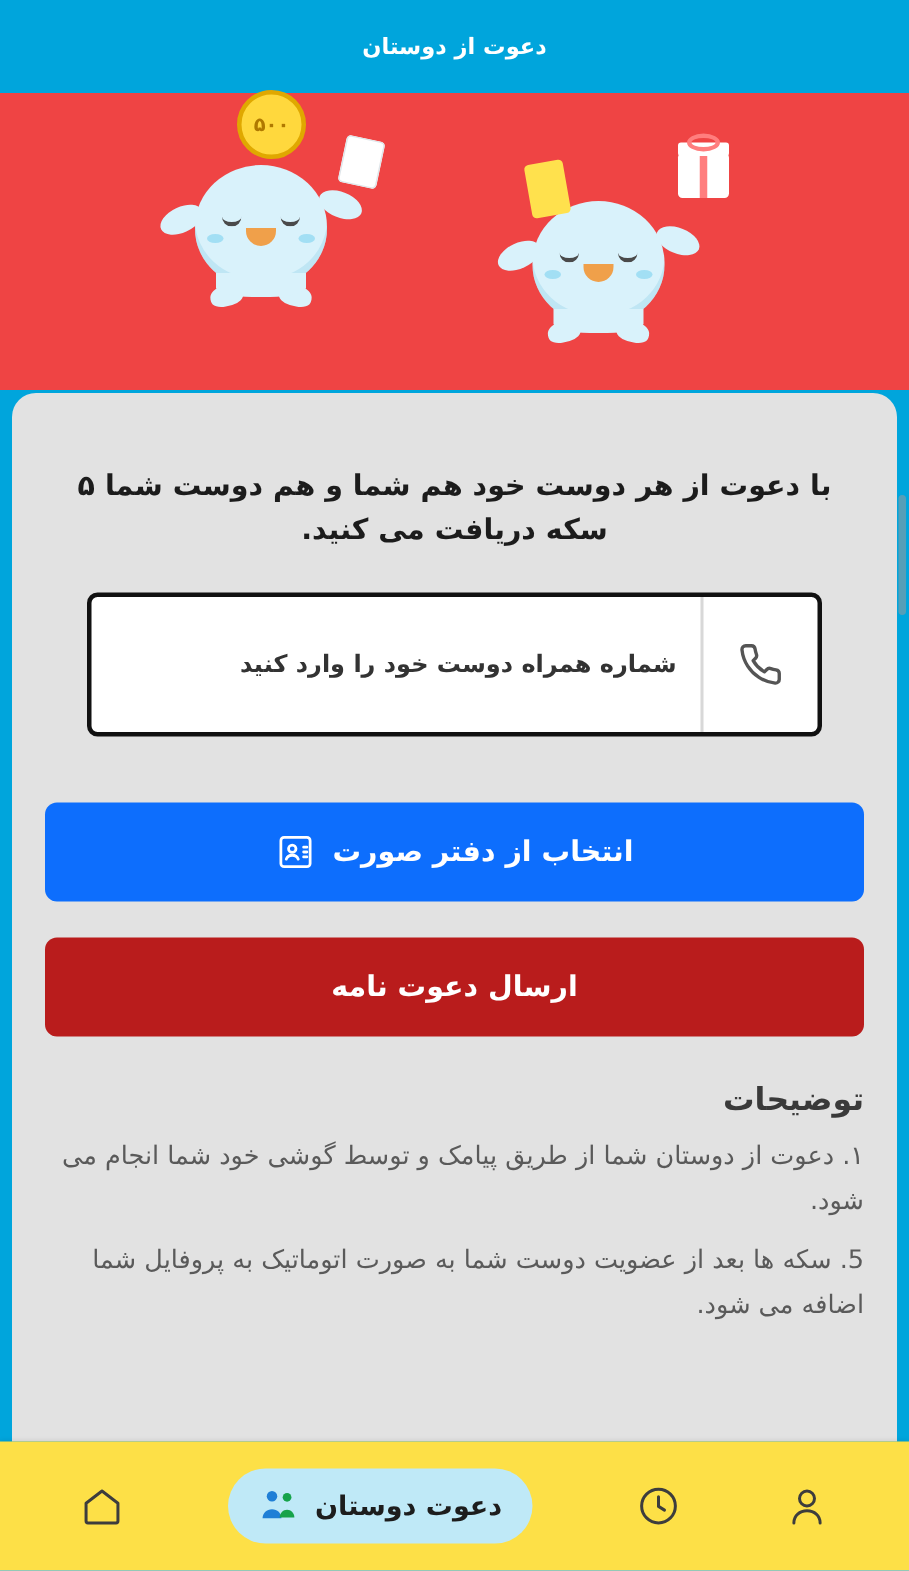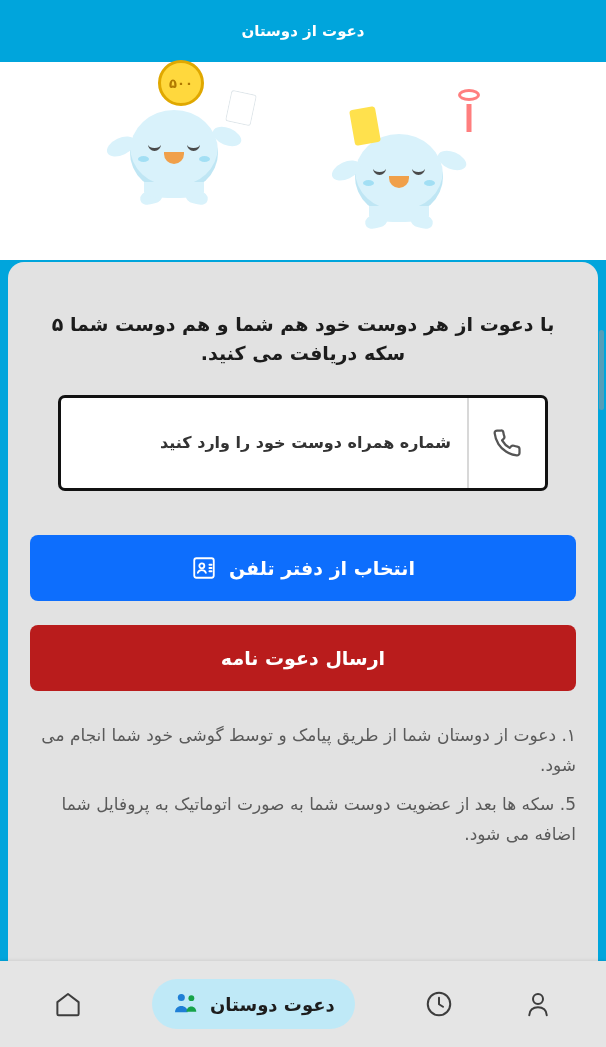--- a/index.html
+++ b/index.html
@@ -25,21 +25,21 @@
   .header-title {
     color: #ffffff;
     font-size: 15px;
     font-weight: bold;
     letter-spacing: 0px;
   }
 
   
   .hero {
     height: 198px;
-    background: #ffffff;
+    background: #ef4444;
     position: relative;
   }
   .mascot {
     position: absolute;
   }
   .mascot-body {
     width: 88px;
     height: 82px;
     background: #d9f2fb;
     border-radius: 50% 50% 48% 48%;
@@ -257,21 +257,21 @@
     border-radius: 3px;
     background: #9a9a9a;
     opacity: .55;
   }
 
   
   .bottom-nav {
     position: absolute;
     left: 0; right: 0; bottom: 0;
     height: 86px;
-    background: #e5e5e5;
+    background: #fde047;
     display: flex;
     align-items: center;
     justify-content: space-around;
     padding: 0 18px;
     box-shadow: 0 -1px 3px rgba(0,0,0,.08);
   }
   .nav-item {
     display: flex;
     align-items: center;
     justify-content: center;
@@ -343,35 +343,36 @@
   <div class="phone-field">
     <div class="phone-icon-box">
       <svg width="30" height="30" viewBox="0 0 24 24" fill="none" stroke="#555" stroke-width="1.8" stroke-linecap="round" stroke-linejoin="round">
         <path d="M22 16.92v3a2 2 0 0 1-2.18 2 19.79 19.79 0 0 1-8.63-3.07 19.5 19.5 0 0 1-6-6A19.79 19.79 0 0 1 2.12 4.18 2 2 0 0 1 4.11 2h3a2 2 0 0 1 2 1.72c.13.96.36 1.9.7 2.81a2 2 0 0 1-.45 2.11L8.09 9.91a16 16 0 0 0 6 6l1.27-1.27a2 2 0 0 1 2.11-.45c.91.34 1.85.57 2.81.7A2 2 0 0 1 22 16.92z"></path>
       </svg>
     </div>
     <input class="phone-input" type="text" value="" placeholder="شماره همراه دوست خود را وارد کنید" style="">
   </div>
 
   <button class="btn btn-contacts">
-    <span>انتخاب از دفتر تلفن</span>
+    <span>انتخاب از دفتر صورت</span>
     <span>
       <svg width="26" height="26" viewBox="0 0 24 24" fill="none" stroke="#ffffff" stroke-width="1.7" stroke-linecap="round" stroke-linejoin="round">
         <rect x="3" y="3" width="18" height="18" rx="2"></rect>
         <circle cx="10" cy="10" r="2.3"></circle>
         <path d="M6.3 16.4c.6-1.6 2-2.4 3.7-2.4s3.1.8 3.7 2.4"></path>
         <path d="M17 9h2M17 12h2M17 15h2"></path>
       </svg>
     </span>
   </button>
 
   <button class="btn btn-send">
     <span>ارسال دعوت نامه</span>
   </button>
 
+  <div class="desc-title">توضیحات</div>
   <div class="desc-item">۱. دعوت از دوستان شما از طریق پیامک و توسط گوشی خود شما انجام می شود.</div>
   <div class="desc-item">5. سکه ها بعد از عضویت دوست شما به صورت اتوماتیک به پروفایل شما اضافه می شود.</div>
 </div>
 
 <div class="scroll-indicator"></div>
 
 <div class="bottom-nav">
 
   <div class="nav-item">
     <span>

